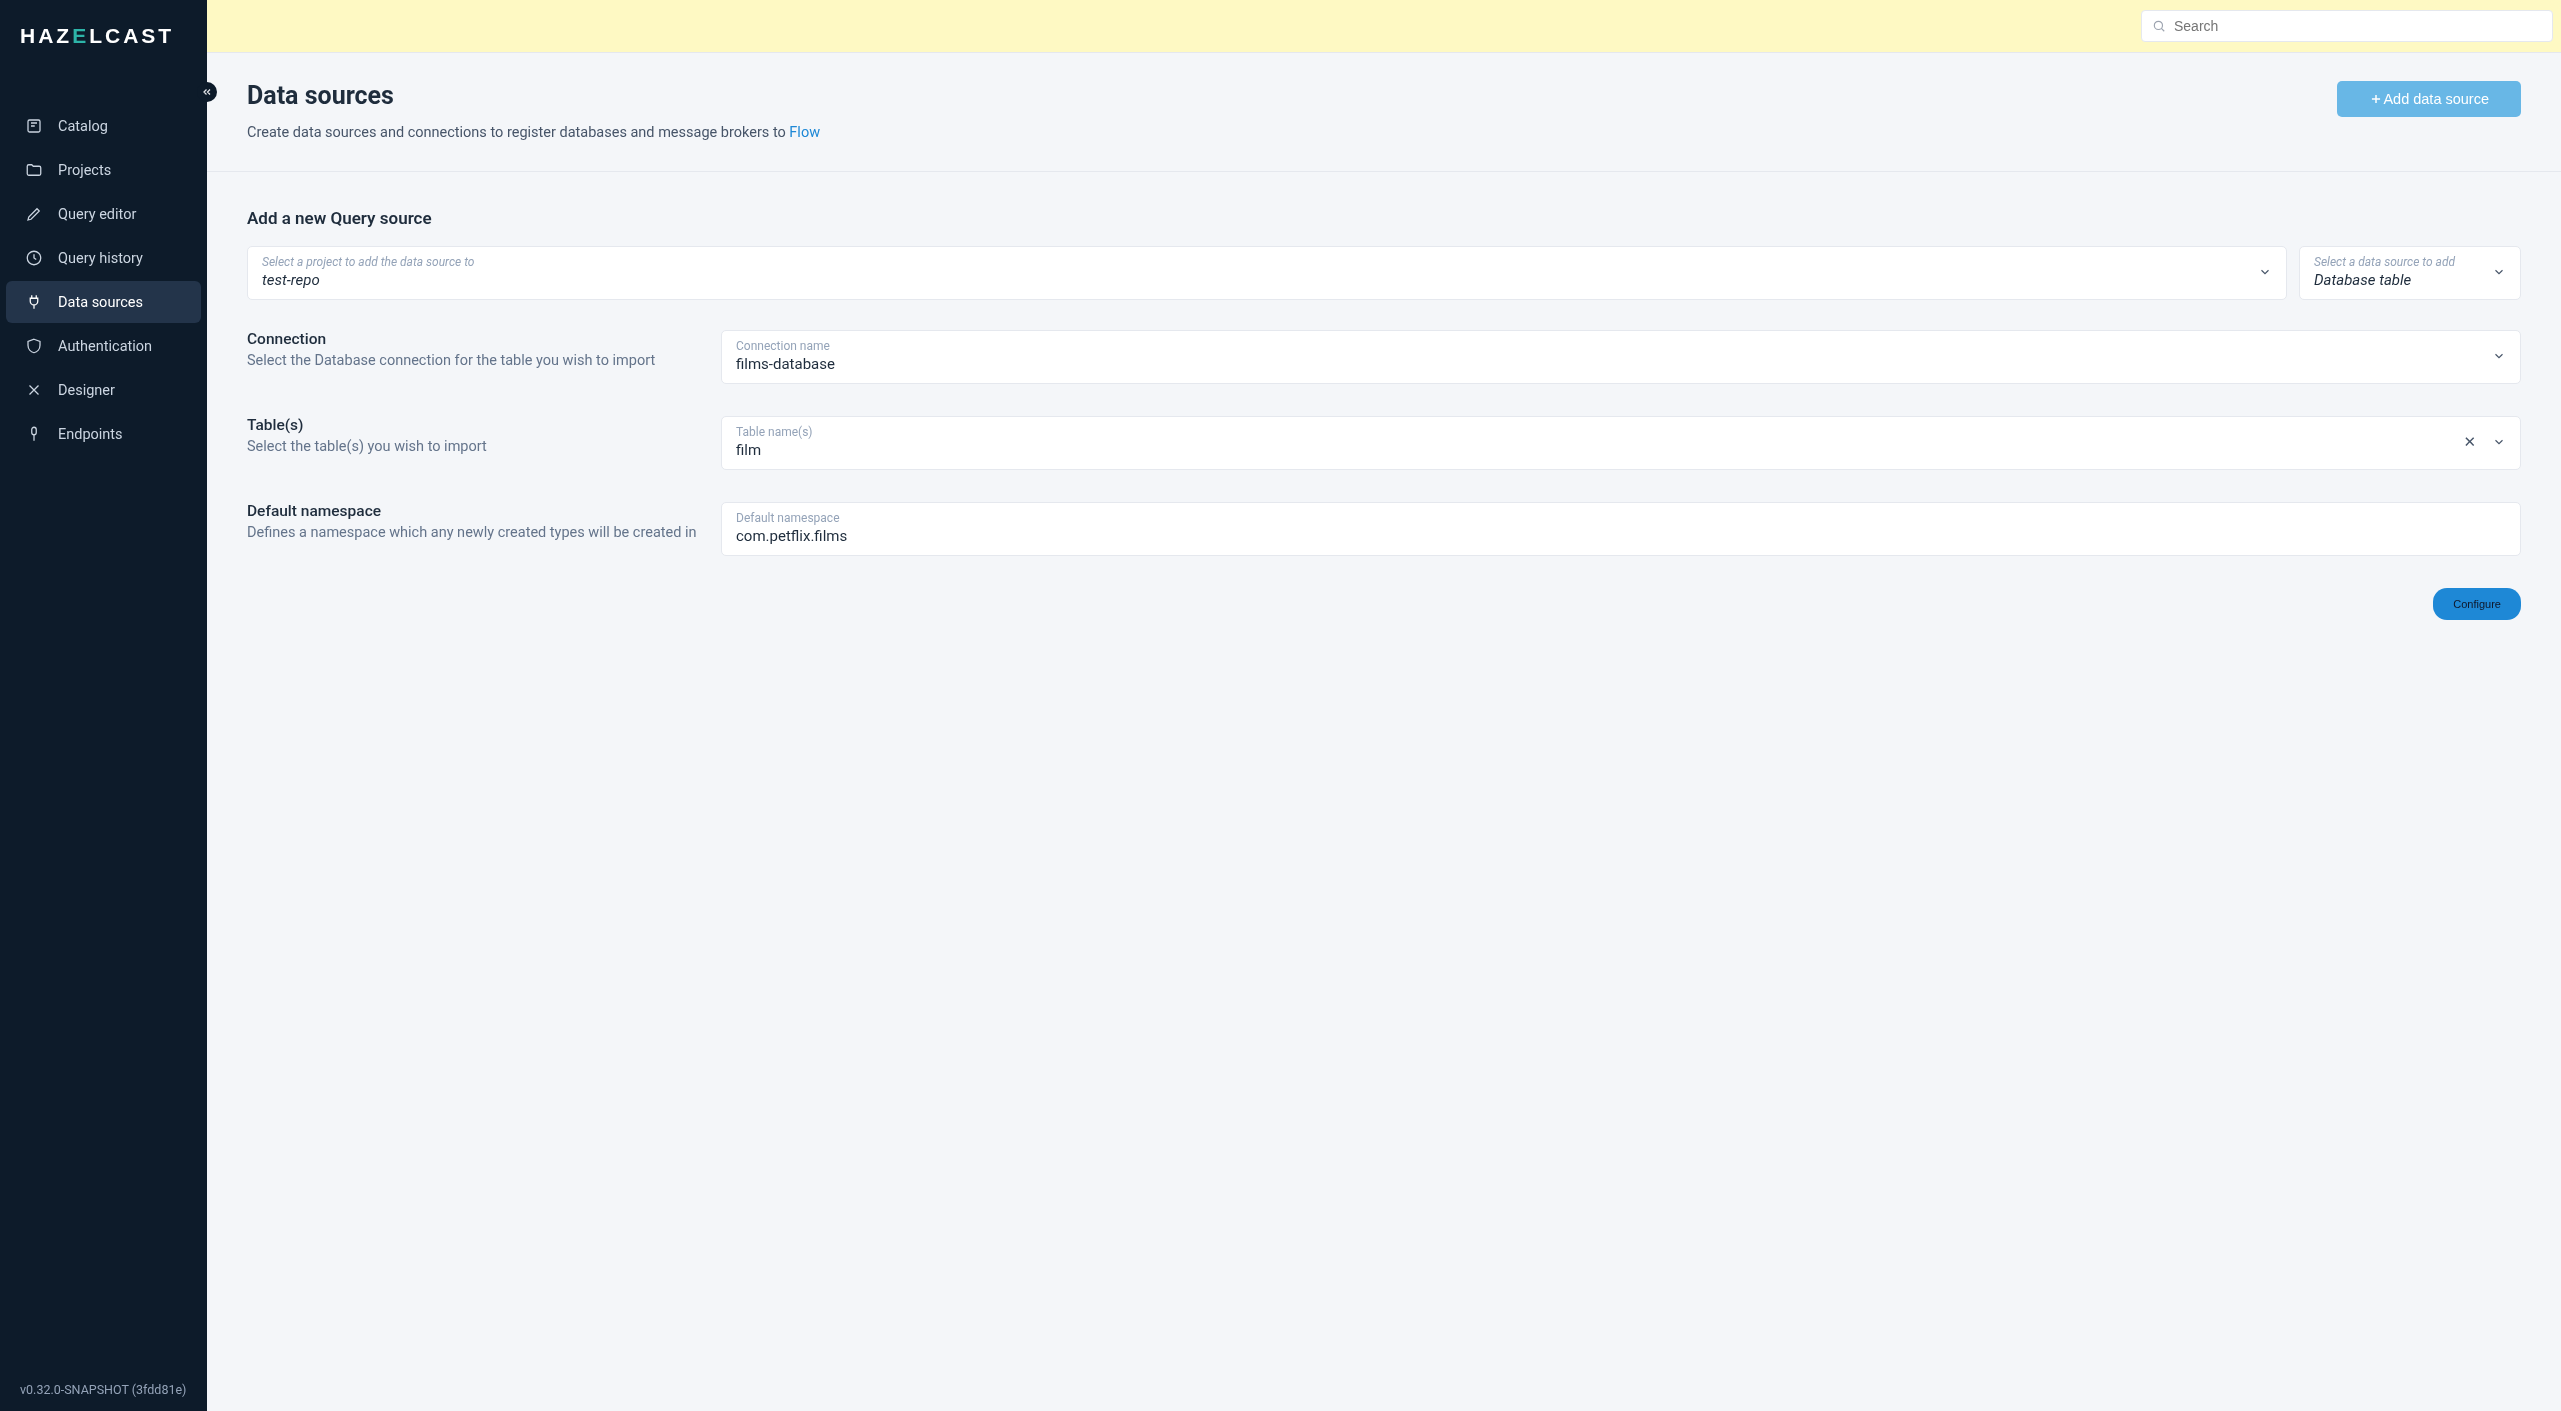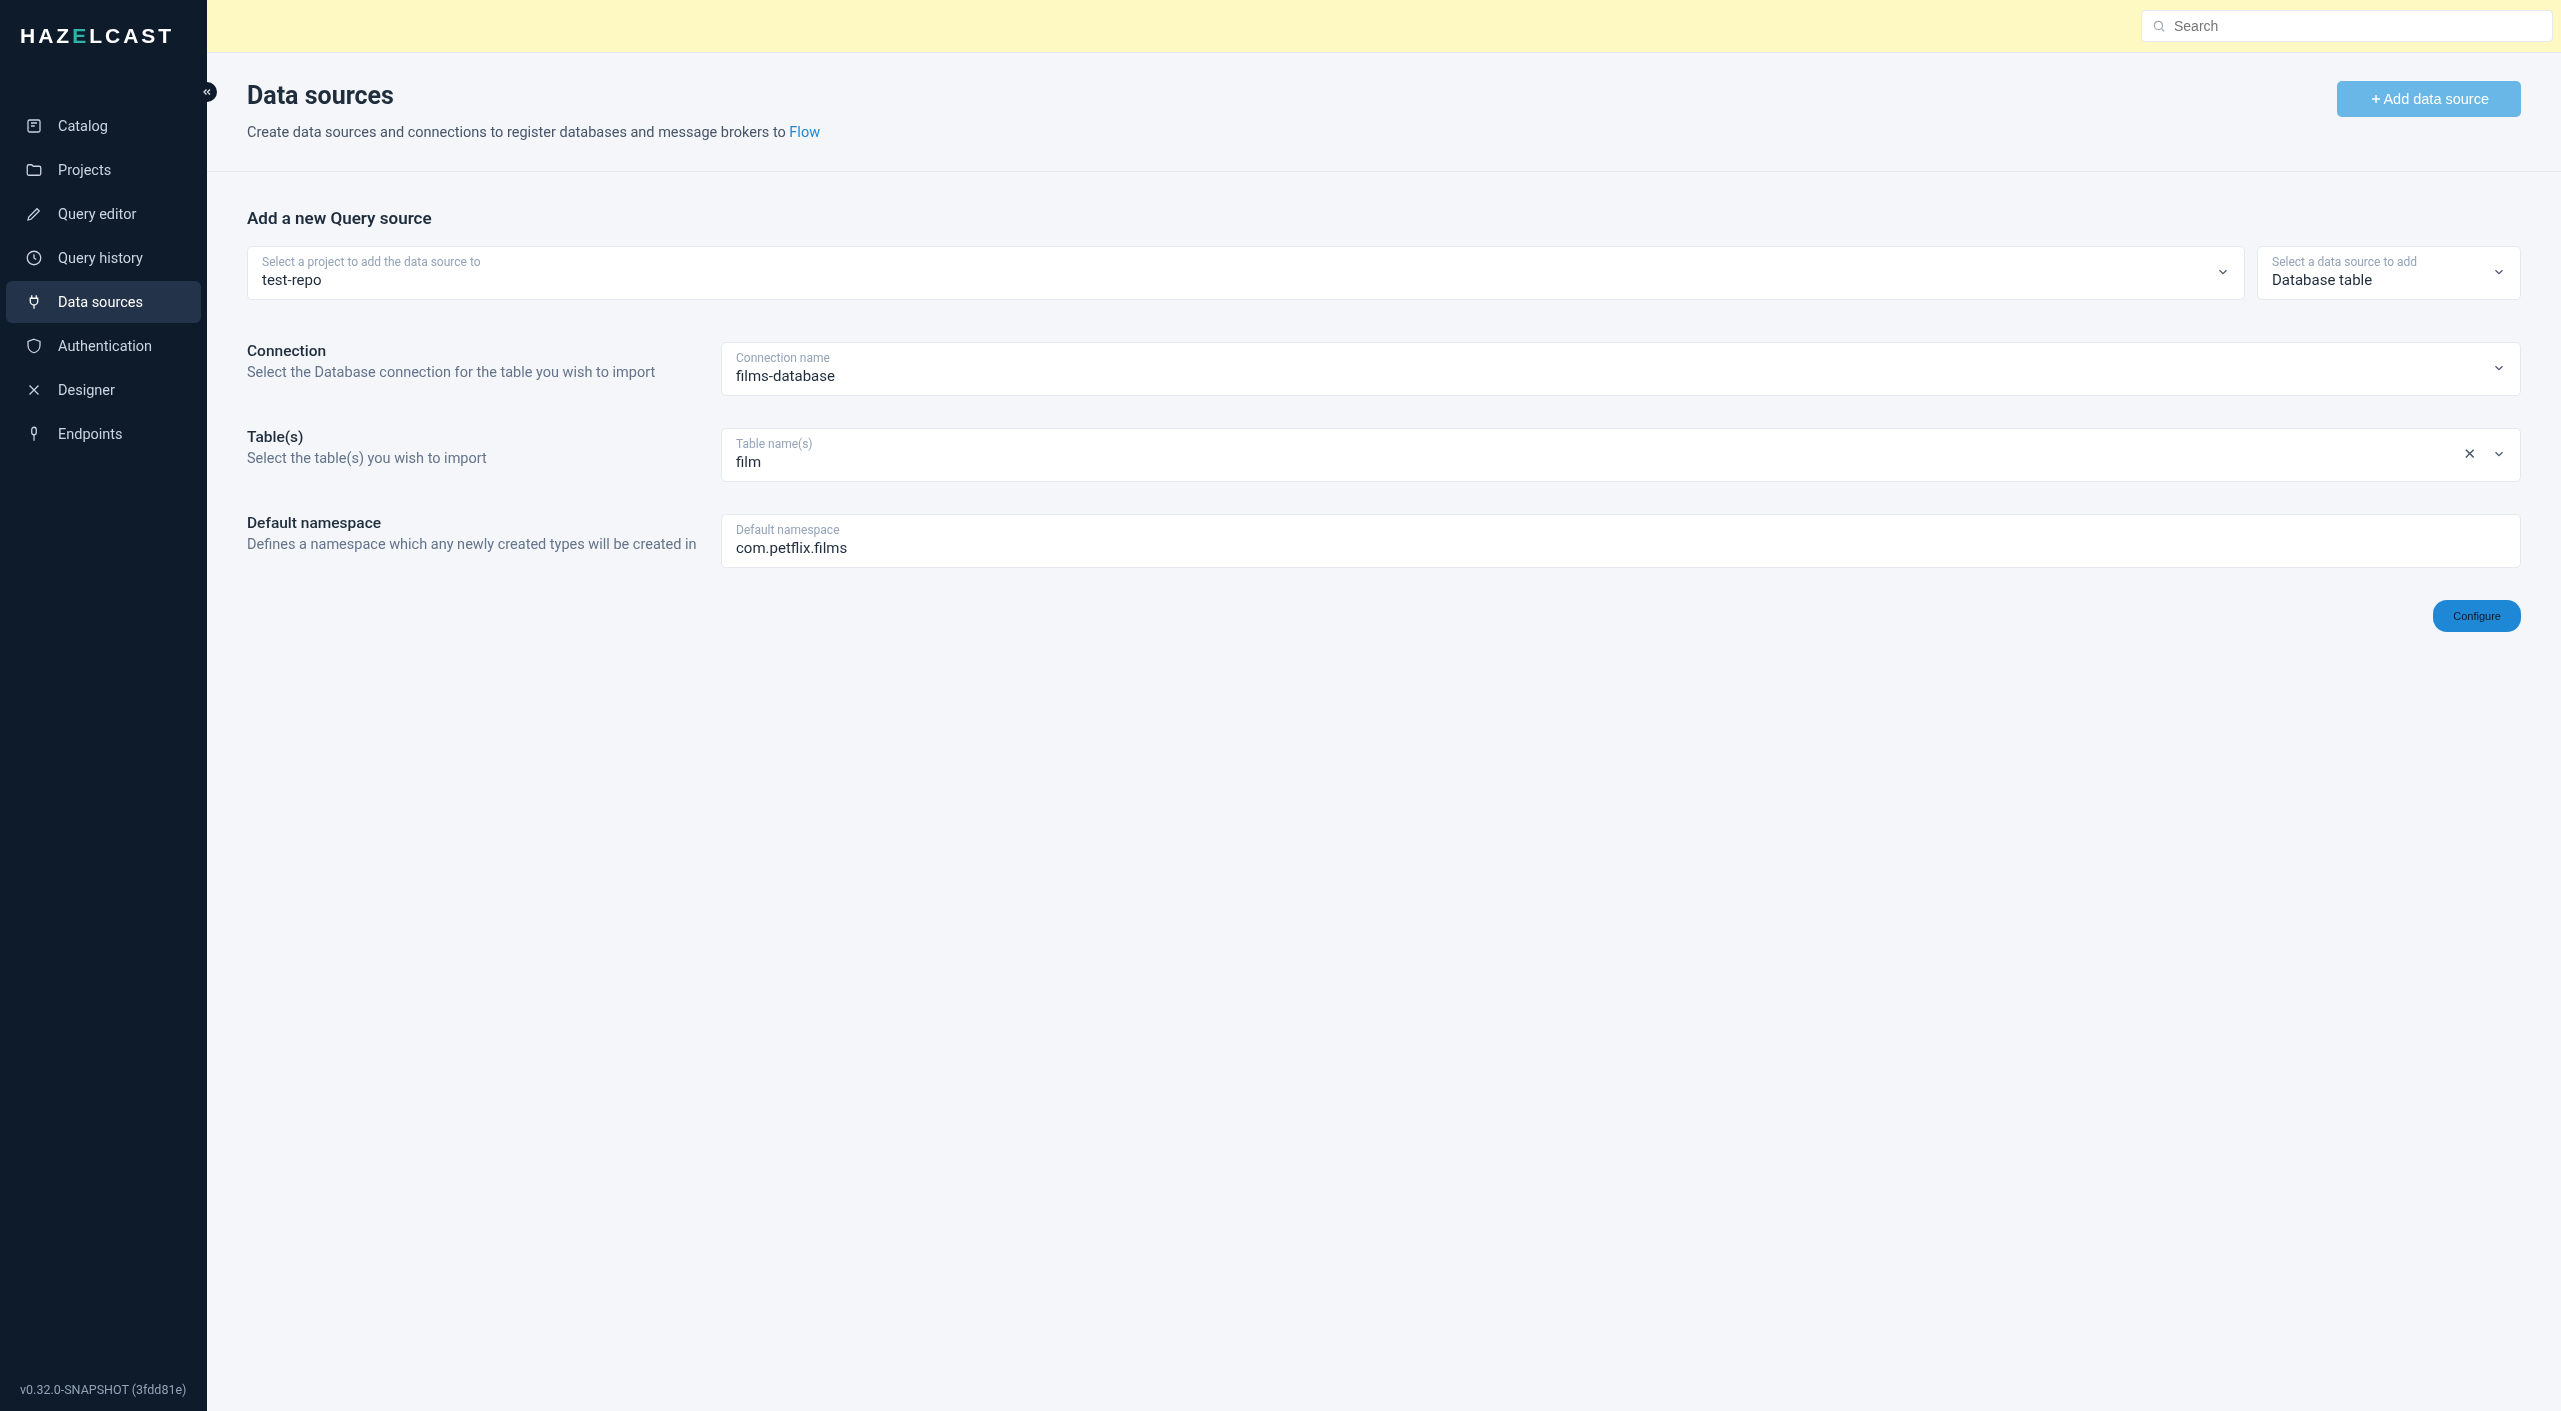--- a/index.html
+++ b/index.html
@@ -28,30 +28,30 @@
   .header { background: #f4f6f9; padding: 28px 40px 30px 40px; border-bottom: 1px solid #e5e8ee; display:flex; align-items:flex-start; }
   .header-left { flex:1; }
   .header h1 { font-size: 25px; font-weight: 700; color: #1f2d3d; margin-bottom: 14px; }
   .header p { font-size: 14.5px; color: #475569; }
   .header p .flow { color: #1e88d6; }
   .add-btn { background: #68b7e6; color: #ffffff; border: none; border-radius: 5px; padding: 10px 32px; font-size: 14.5px; font-weight: 500; display: flex; align-items: center; cursor: pointer; }
 
   .content { padding: 36px 40px 40px; }
   .section-title { font-size: 17px; font-weight: 600; color: #1f2d3d; margin-bottom: 18px; }
 
-  .row { display: flex; gap: 12px; margin-bottom: 42px; }
+  .row { display: flex; gap: 12px; margin-bottom: 30px; font-style: italic; }
   .field { background: #ffffff; border: 1px solid #e5e8ee; border-radius: 5px; padding: 8px 14px 10px; display: flex; align-items: center; position: relative; }
   .field .meta { flex: 1; }
   .field .flabel { font-size: 12px; color: #94a3b8; margin-bottom: 1px; display:block; }
   .field .fval { font-size: 15px; color: #1f2d3d; }
   .field .chev { color: #475569; margin-left: 8px; cursor:pointer; }
   .field .clear { color: #475569; margin-right: 8px; cursor: pointer; font-size:15px; }
 
   .proj-field { flex: 1; }
-  .type-field { width: 264px; }
+  .type-field { width: 222px; }
 
   .group { display: flex; margin-bottom: 32px; align-items: flex-start; }
   .gleft { width: 474px; flex-shrink:0; padding-right: 20px; }
   .gl-title { font-size: 15.5px; color: #1f2d3d; font-weight: 500; margin-bottom: 4px; }
   .gl-desc { font-size: 14.5px; color: #64748b; }
   .gright { flex: 1; }
   .debug { font-size: 15px; color: #1f2d3d; margin-bottom: 6px; }
 
   .footer-btn { display: flex; justify-content: flex-end; }
   .configure-btn { background: #1e88d6; color: #0f172a; border: none; border-radius: 14px; padding: 10px 20px; font-size: 11px; font-weight: 500; cursor: pointer; }

